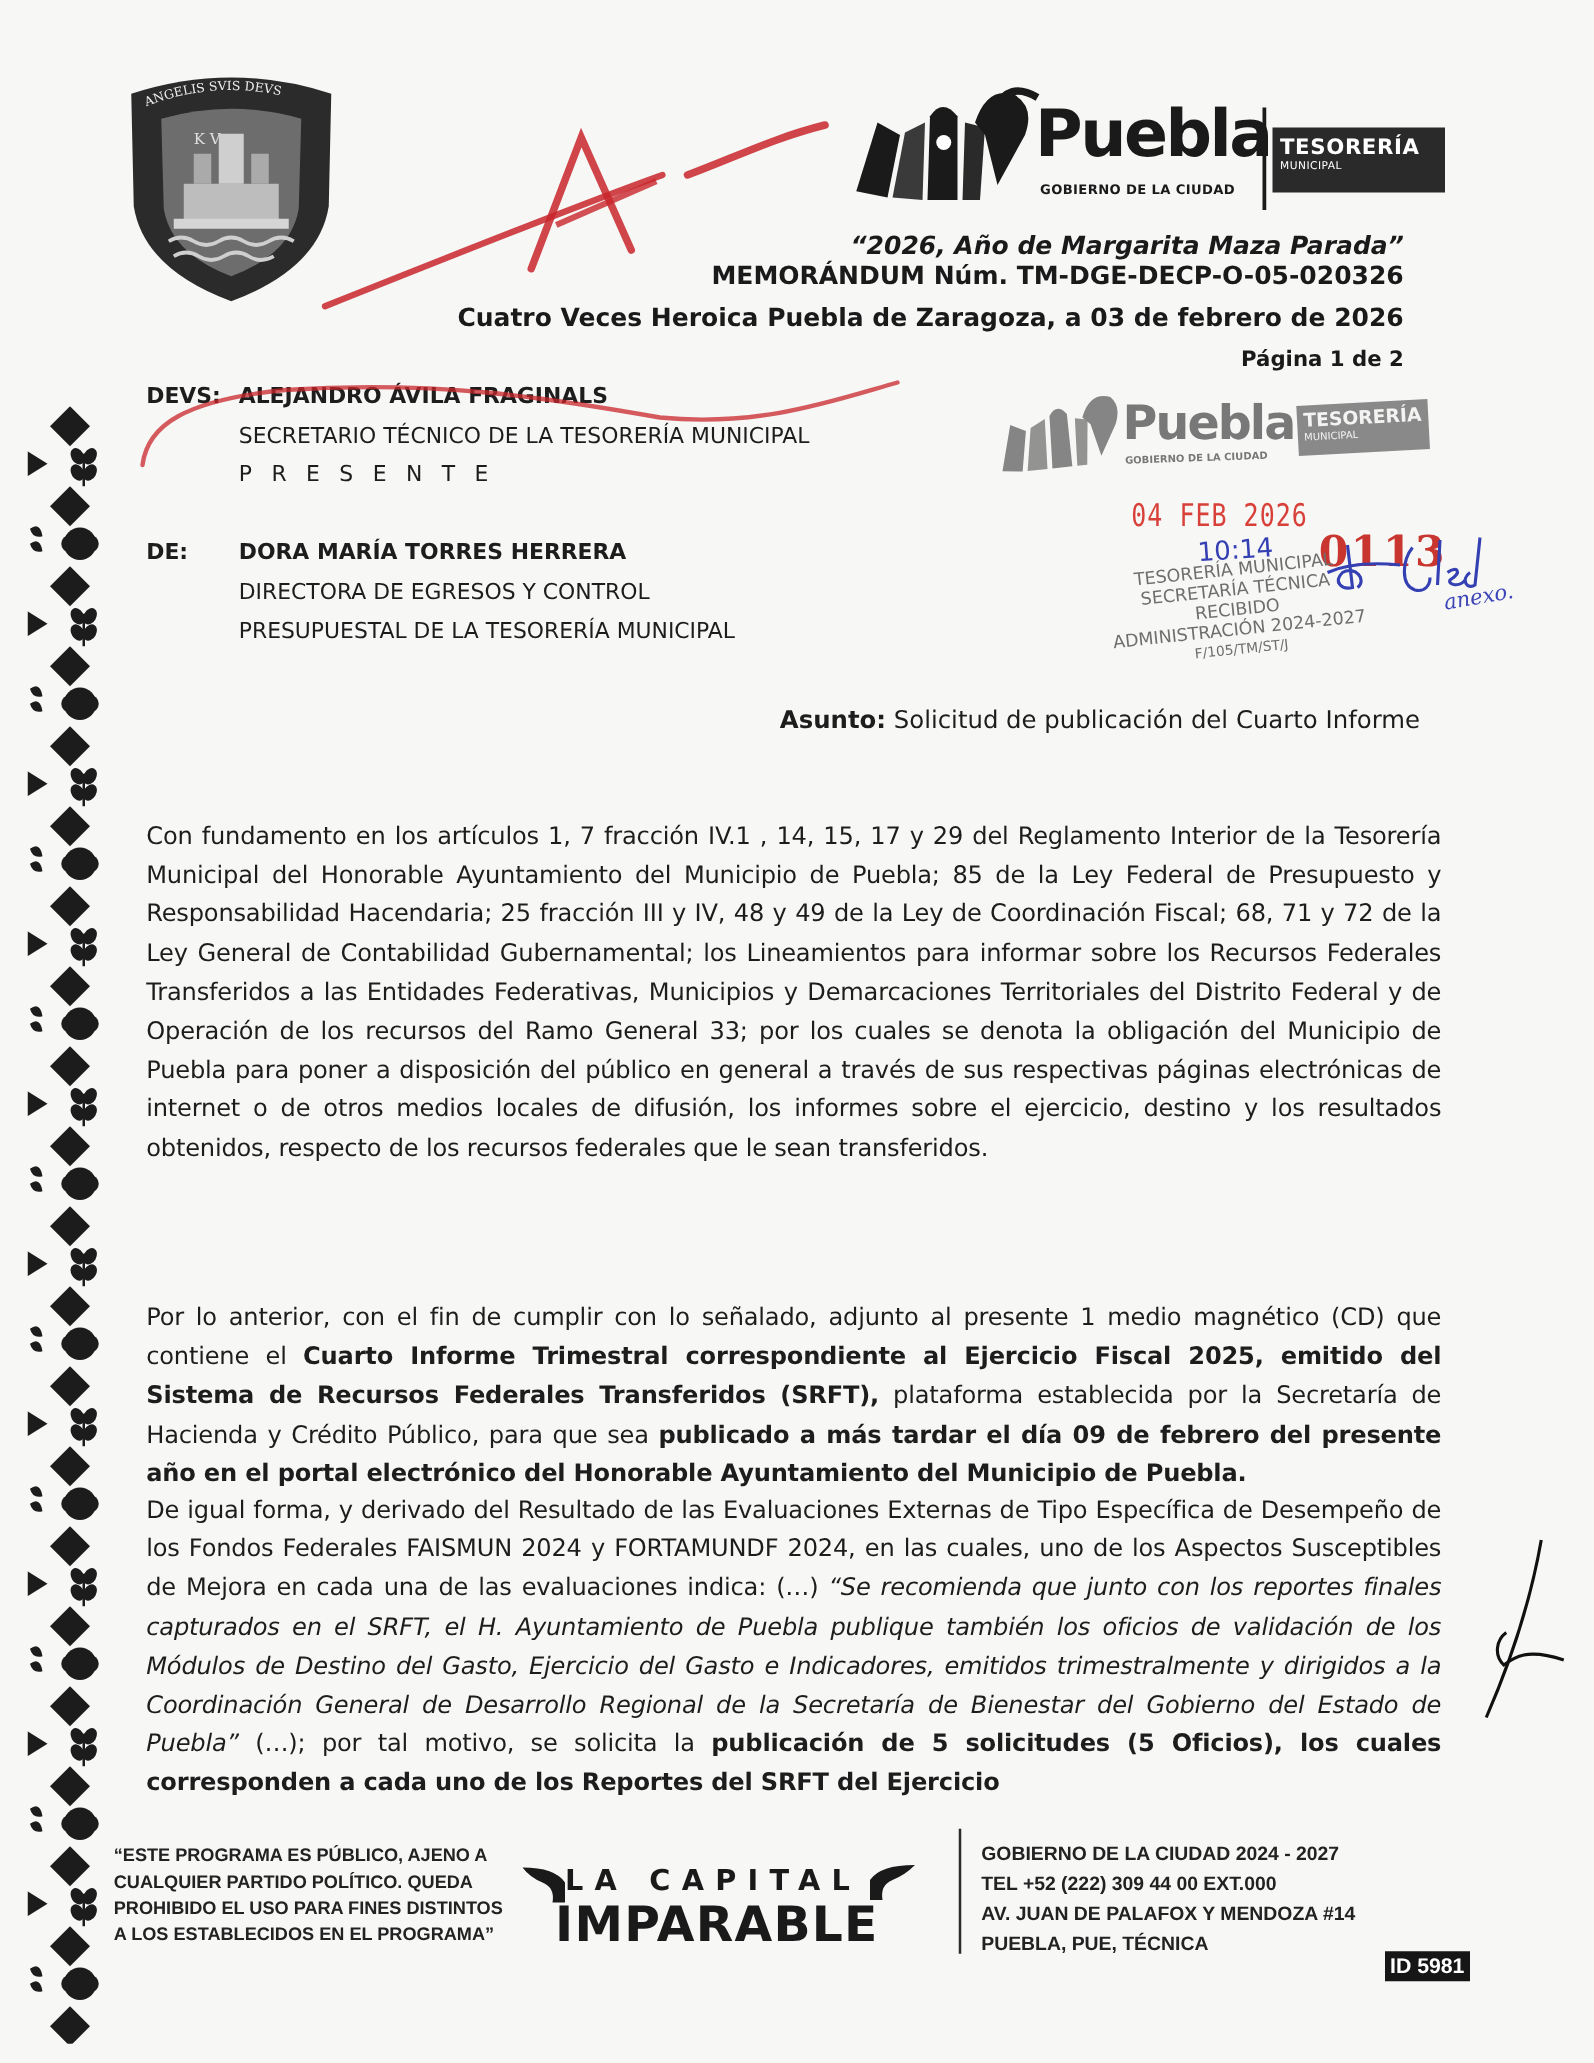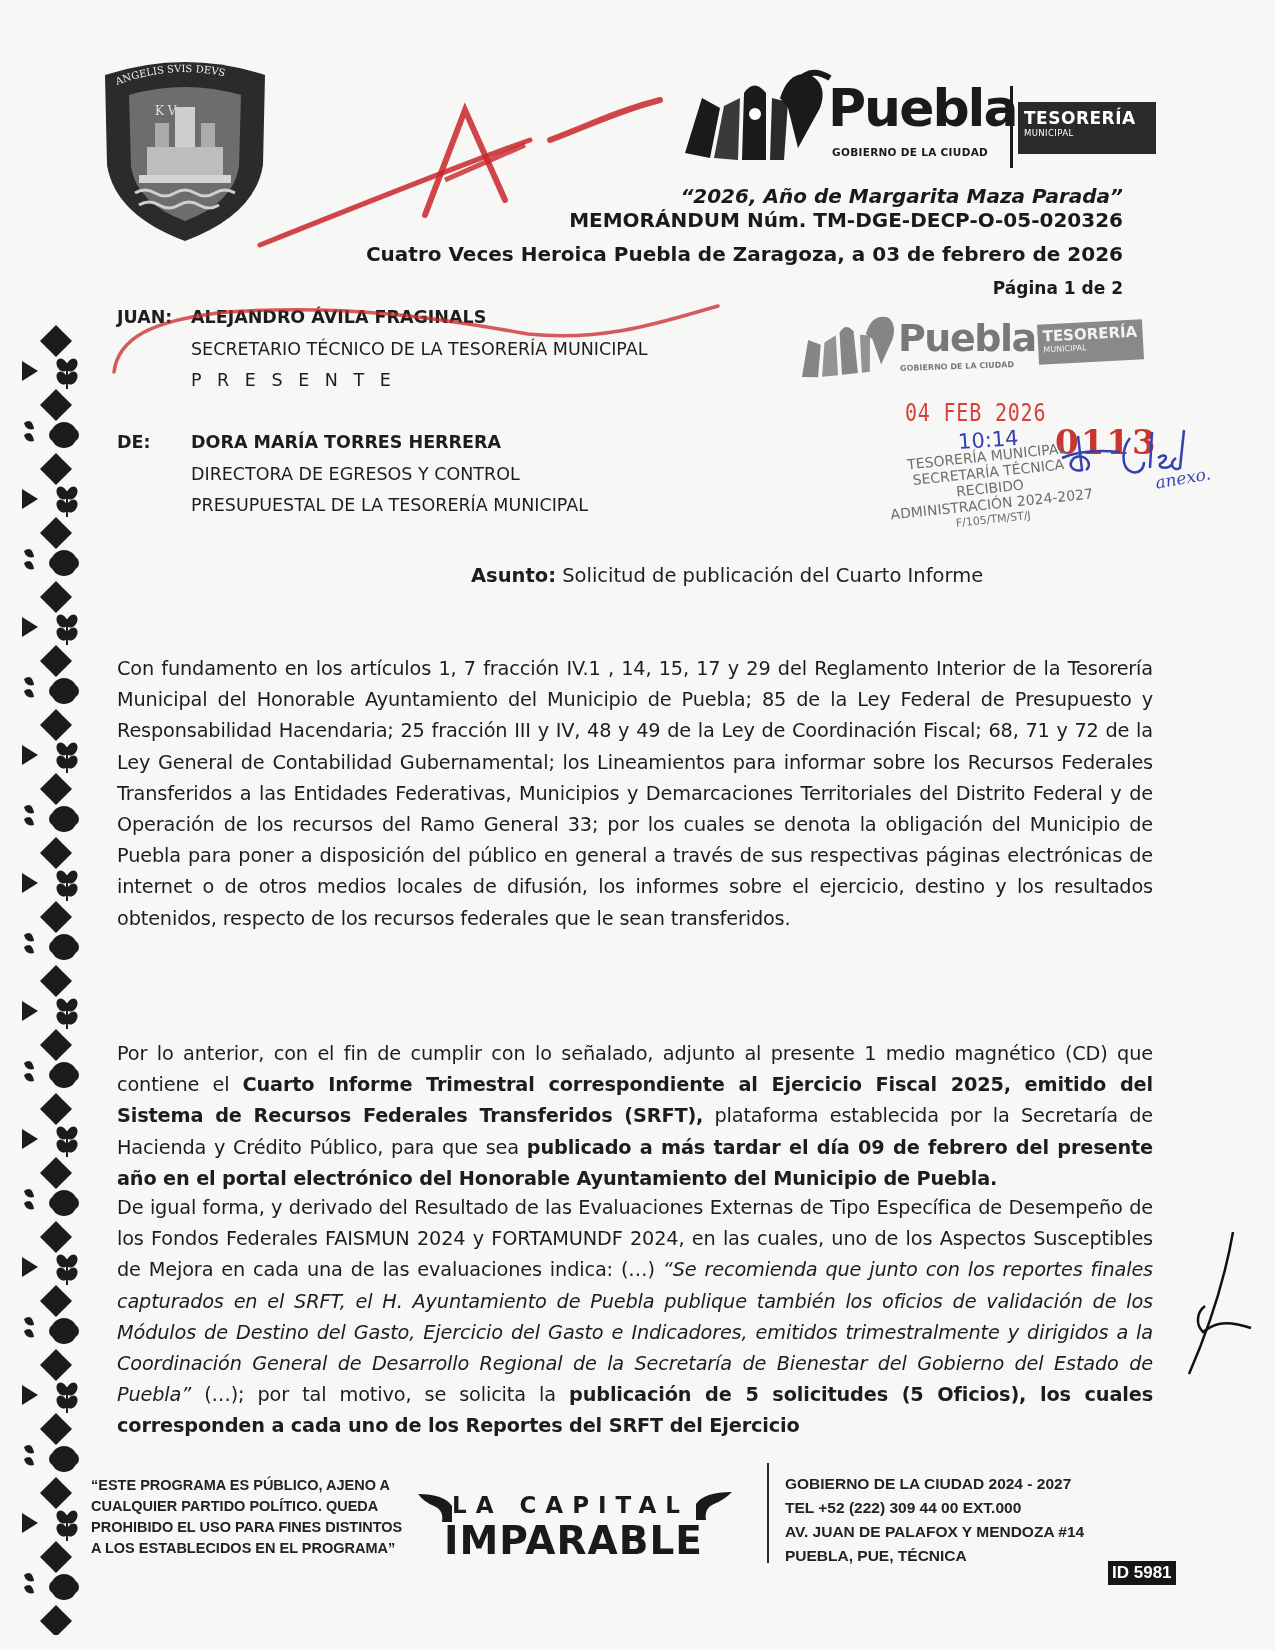--- a/index.html
+++ b/index.html
@@ -43,21 +43,21 @@
   .stamp-logo .sbox .a { font-size: 15px; font-weight: bold; }
   .stamp-logo .sbox .b { font-size: 8px; }
   .stamp-date { position: absolute; left: 905px; top: 398px; font-family: "DejaVu Sans Mono", monospace; font-size: 25px; color: #d8413a; letter-spacing: 1px; transform: scaleX(0.8); transform-origin: left; }
   .stamp-num { position: absolute; left: 1055px; top: 392px; font-family: "DejaVu Serif", serif; font-weight: bold; font-size: 34px; color: #c8362f; letter-spacing: 2px; margin-top: 30px; }
   .stamp-time { position: absolute; left: 958px; top: 428px; font-size: 21px; color: #3540b3; font-family: "DejaVu Sans", sans-serif; transform: rotate(-4deg); }
   .stamp-block { position: absolute; left: 880px; top: 448px; width: 220px; text-align: center; font-size: 14px; color: #6e6e6e; line-height: 16px; transform: rotate(-6deg); }
   .stamp-block .sm { font-size: 11px; }
   .handwrite { position: absolute; color: #3c45b5; font-family: "DejaVu Serif", serif; font-style: italic; }
 
   
-  .asunto { position: absolute; right: 164px; top: 560px; width: 640px; text-align: left; font-size: 19.5px; line-height: 31px; color: #1d1d1d; }
+  .asunto { position: absolute; right: 139px; top: 560px; width: 640px; text-align: right; font-size: 19.5px; line-height: 31px; color: #1d1d1d; }
   .asunto b { font-weight: bold; }
 
   
   .para { position: absolute; left: 117px; width: 1036px; font-size: 19.3px; line-height: 31.2px; text-align: justify; color: #1d1d1d; letter-spacing: -0.15px; }
   .para .b { font-weight: bold; }
   .para .i { font-style: italic; }
   .p1 { top: 653px; }
   .p2 { top: 1005px; margin-top: 33px; }
   .p3 { top: 1192px; }
 
@@ -153,21 +153,21 @@
     <div class="t2">MUNICIPAL</div>
   </div>
 </div>
 
 <div class="hdr-line hdr-motto">“2026, Año de Margarita Maza Parada”</div>
 <div class="hdr-line hdr-memo">MEMORÁNDUM Núm. TM-DGE-DECP-O-05-020326</div>
 <div class="hdr-line hdr-place">Cuatro Veces Heroica Puebla de Zaragoza, a 03 de febrero de 2026</div>
 <div class="hdr-line hdr-page">Página 1 de 2</div>
 
 <div class="addr" style="top:307px;">
-  <span class="lbl">JUAN:</span>
+  <span class="lbl">DEVS:</span>
   <span class="line bold" style="top:0;">ALEJANDRO ÁVILA FRAGINALS</span>
   <span class="line" style="top:32px;">SECRETARIO TÉCNICO DE LA TESORERÍA MUNICIPAL</span>
   <span class="line spaced" style="top:63px;">P R E S E N T E</span>
 </div>
 
 <svg style="position:absolute;left:108px;top:300px;" width="640" height="90">
   <path d="M6,72 C10,40 40,20 120,12 C240,4 330,18 420,34 C500,42 560,20 610,6" stroke="#c8262b" stroke-width="3.5" fill="none" opacity="0.75" stroke-linecap="round"></path>
 </svg>
 
 <div class="addr" style="top:432px;">

